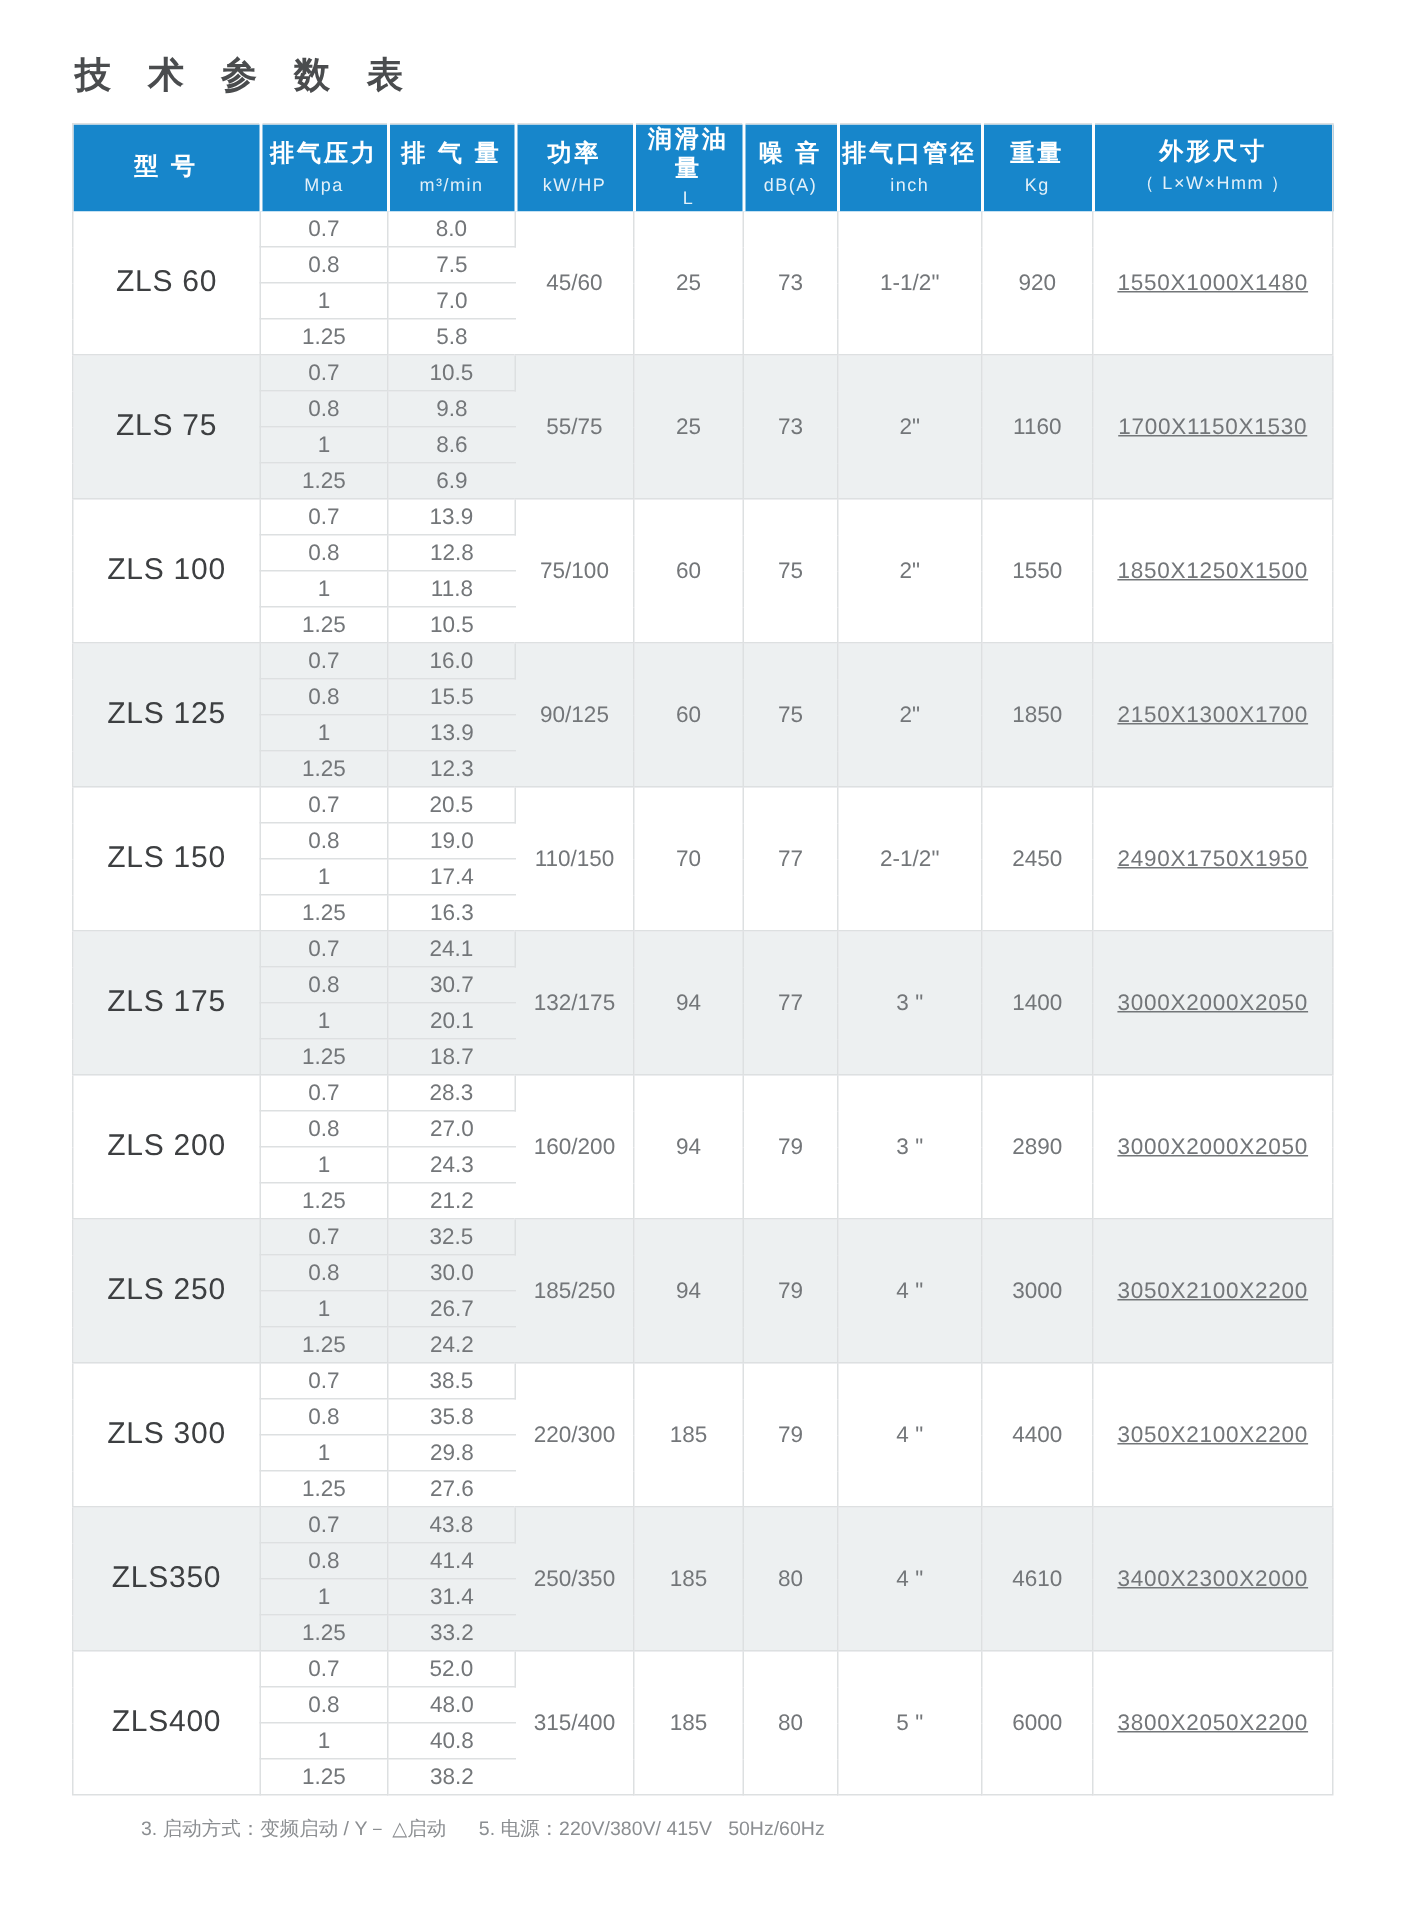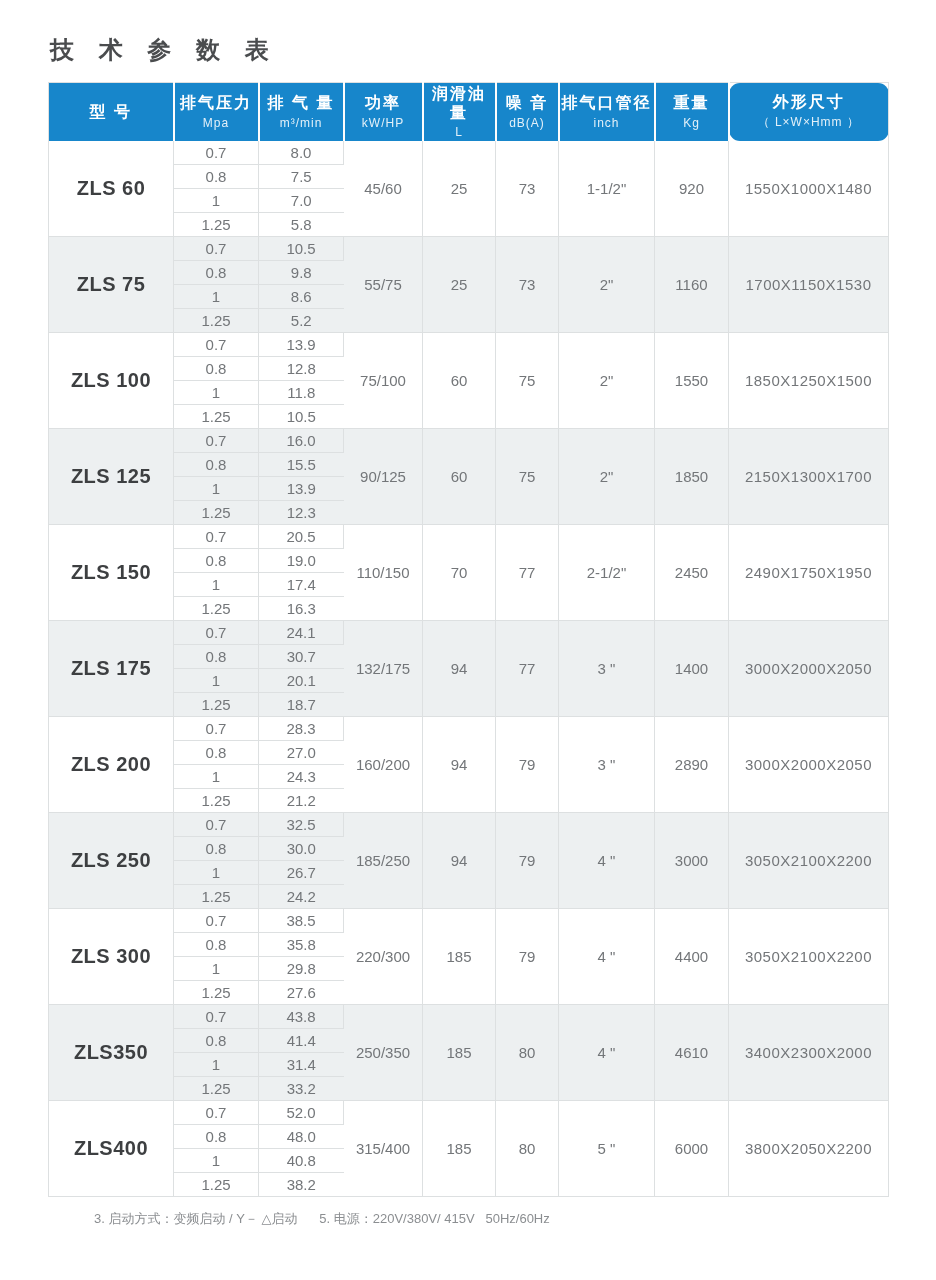--- a/index.html
+++ b/index.html
@@ -16,33 +16,33 @@
   }
   table.spec{
     border-collapse:collapse;table-layout:fixed;width:840px;
     border:1px solid #dde0e1;
   }
   thead th{
     background:#1786cb;color:#ffffff;height:58px;
     border-right:2px solid #fdfdfd;vertical-align:middle;
     padding:0;text-align:center;
   }
-  thead th:last-child{border-right:none;border-radius:11px;}
+  thead th:last-child{border-right:none;}
   th .main{display:block;font-size:16px;font-weight:bold;letter-spacing:2px;line-height:1.15;}
   th .sub{display:block;font-size:12px;font-weight:normal;color:rgba(255,255,255,.88);margin-top:3px;letter-spacing:1px;}
   tbody td{
     text-align:center;vertical-align:middle;
     font-size:15px;color:#737679;
     border-right:1px solid #dde0e1;border-bottom:1px solid #dde0e1;
     height:23px;padding:0;background:#ffffff;
   }
   tbody td:last-child{border-right:none;}
   tbody tr.alt td{background:#edf0f1;}
-  td.model{font-size:20px;font-weight:bold;color:#3d3f41;letter-spacing:0.5px;}
-  td.dims{letter-spacing:0.5px;}
+  td.model{font-size:20px;font-weight:normal;color:#3d3f41;letter-spacing:0.5px;}
+  td.dims{letter-spacing:0.5px;text-decoration:underline;}
   .notes{
     margin:10px 0 0 2px;font-size:13px;color:#8b8e91;line-height:1.8;
   }
   .note-line{white-space:pre-wrap;}
   .note-line.indent{padding-left:44px;}
 </style>
 </head>
 <body>
 
 <div class="page">
@@ -139,21 +139,21 @@
           <tr class="alt">
             <td>0.8</td>
             <td>9.8</td>
           </tr>
           <tr class="alt">
             <td>1</td>
             <td>8.6</td>
           </tr>
           <tr class="alt">
             <td>1.25</td>
-            <td>5.2</td>
+            <td>6.9</td>
           </tr>
           <tr>
             <td rowspan="4" class="model">ZLS 100</td>
             <td>0.7</td>
             <td>13.9</td>
             <td rowspan="4">75/100</td>
             <td rowspan="4">60</td>
             <td rowspan="4">75</td>
             <td rowspan="4">2"</td>
             <td rowspan="4">1550</td>

